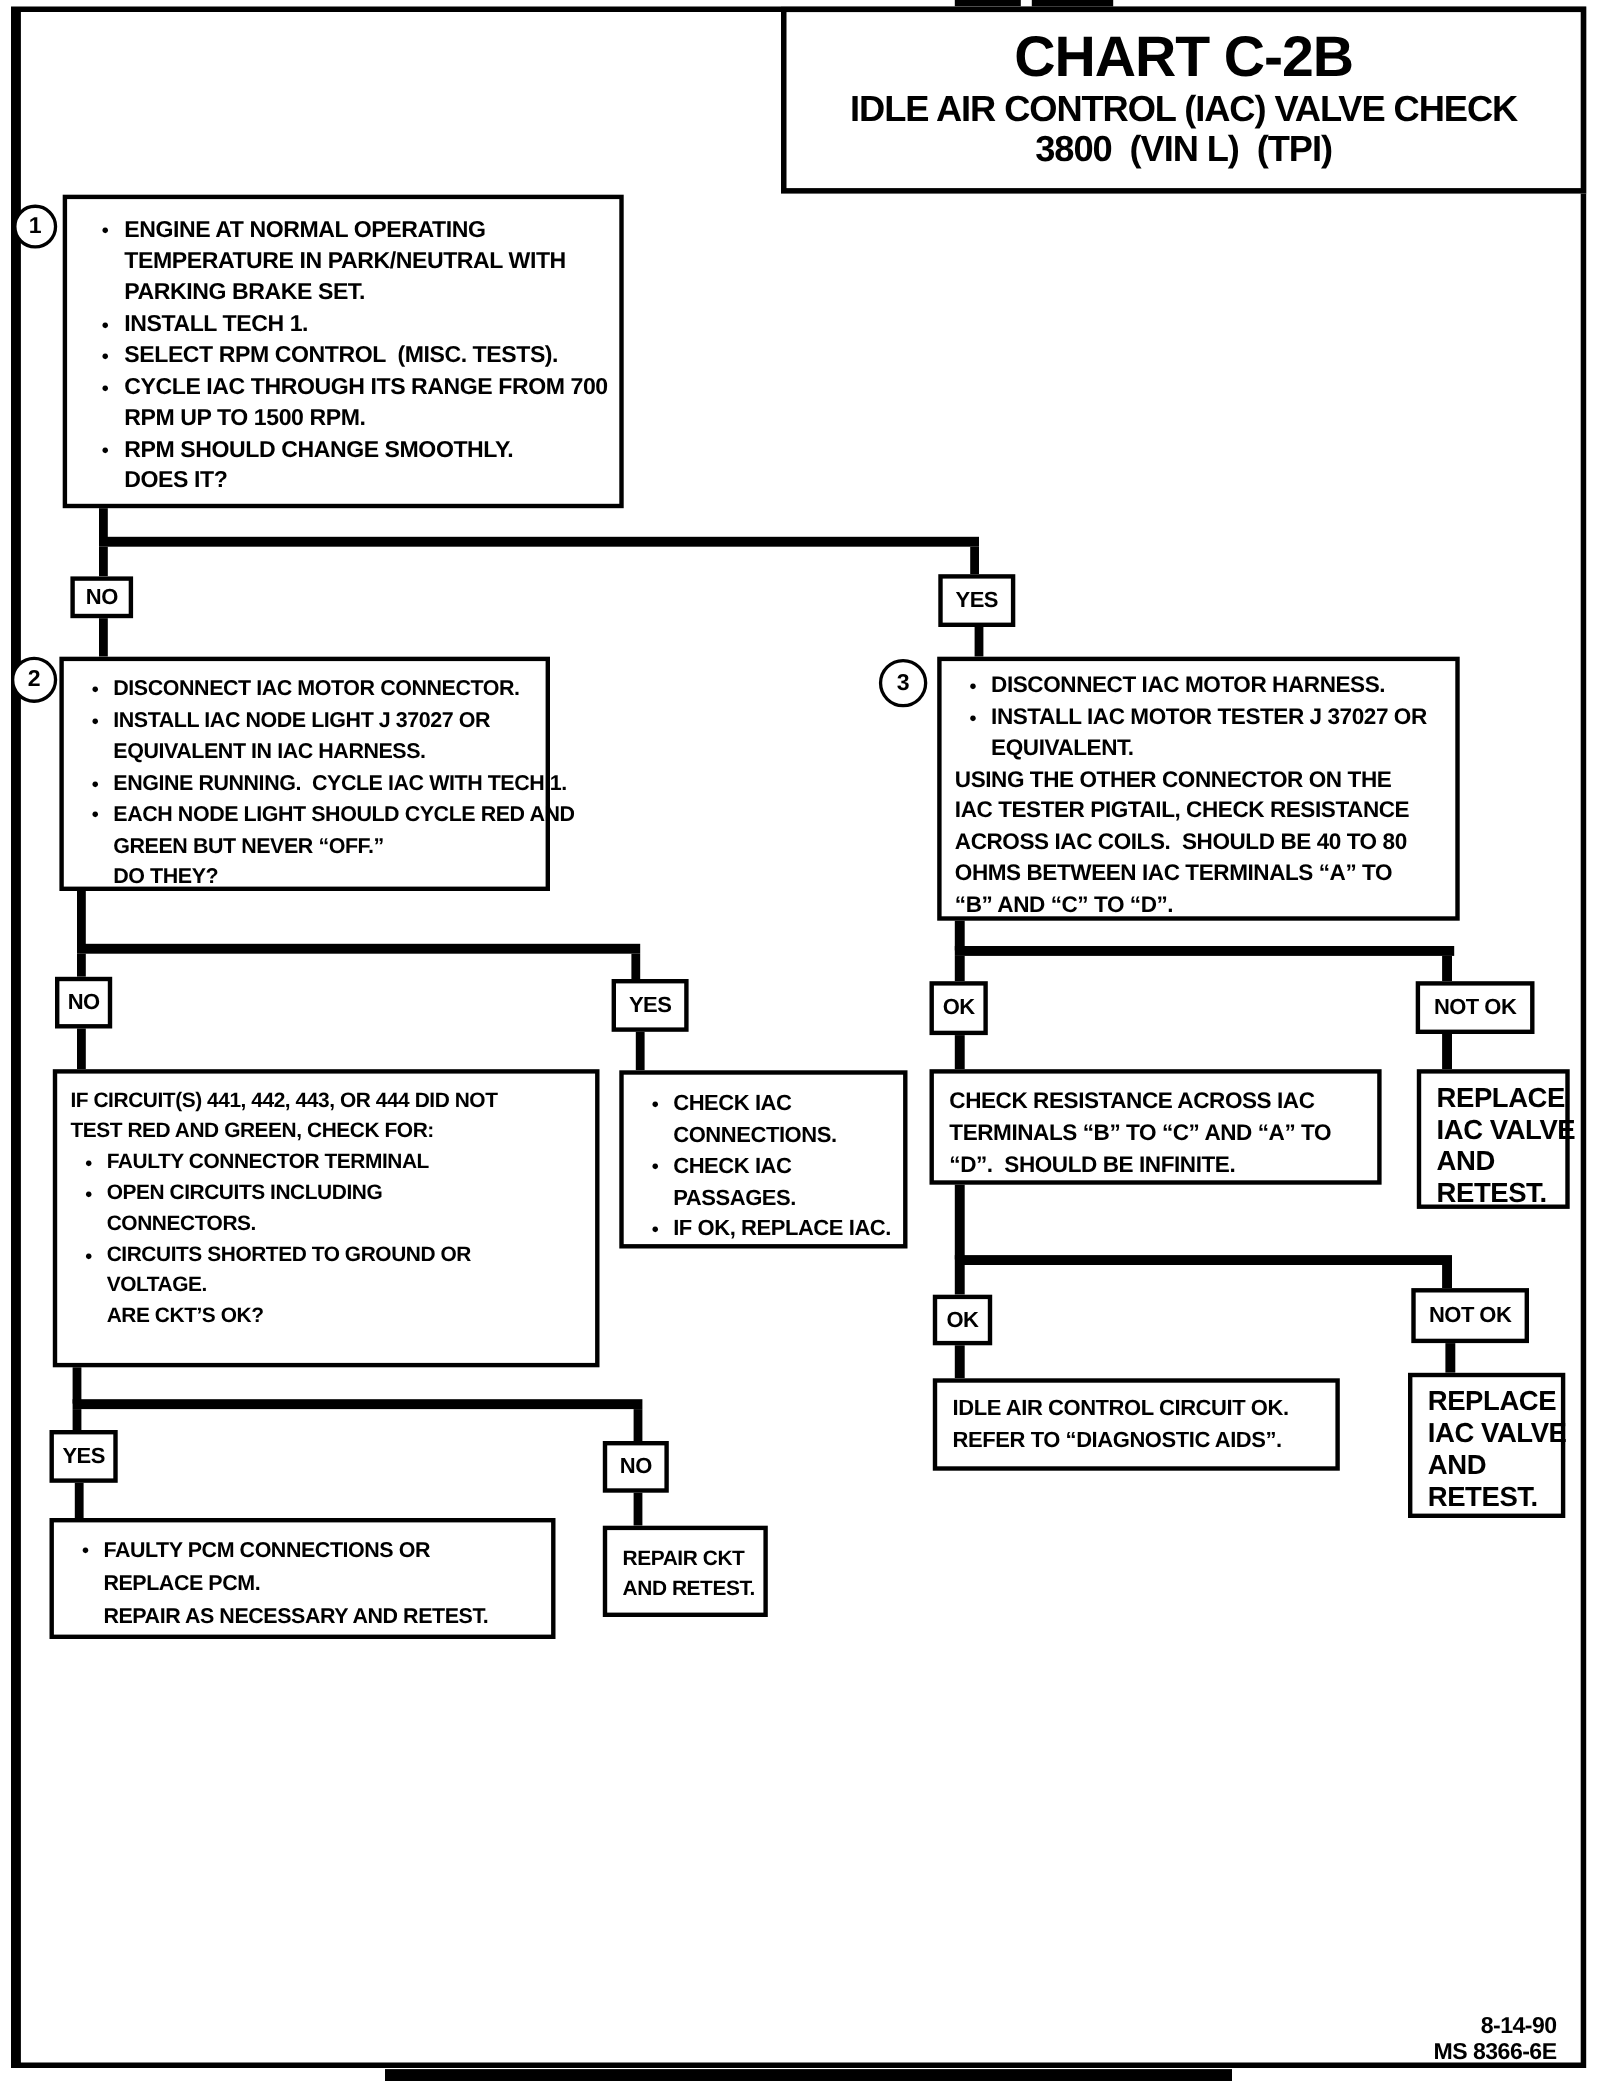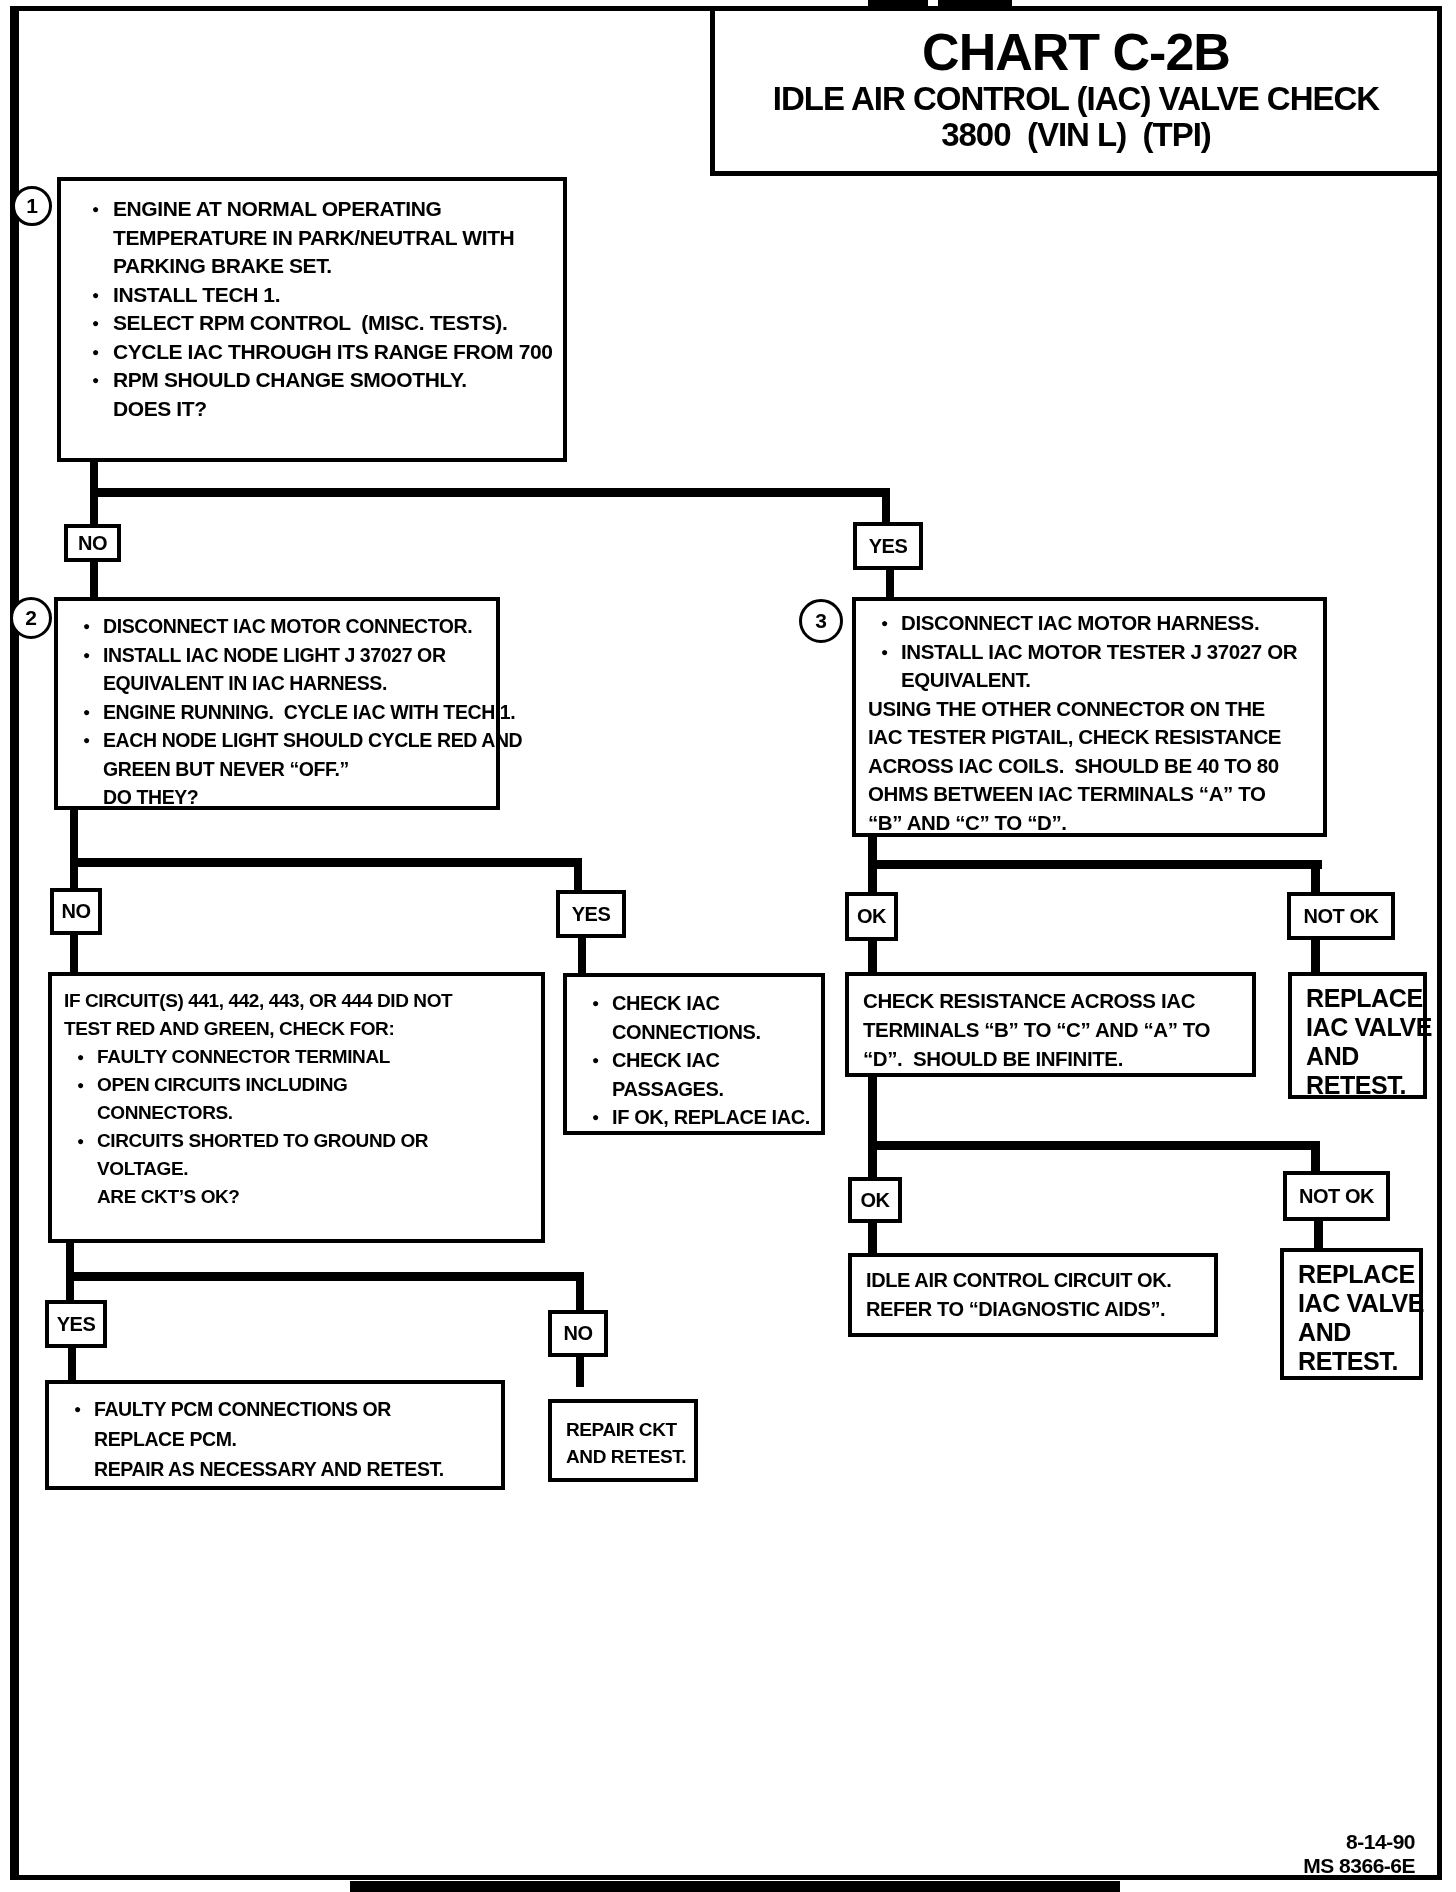--- a/index.html
+++ b/index.html
@@ -24,21 +24,21 @@
   .mark{position:absolute;background:#000;}
   .f1{font-size:21px;line-height:28.5px;padding:14px 8px 4px 16px;}
   .f2{font-size:19.5px;line-height:28.5px;padding:11px 6px 4px 12px;}
   .f3{font-size:20.5px;line-height:28.5px;padding:8px 6px 4px 12px;}
   .f4{font-size:19px;line-height:28px;padding:11px 6px 4px 12px;}
   .f5{font-size:20px;line-height:28.5px;padding:12px 4px 4px 12px;}
   .f6{font-size:20.5px;line-height:29px;padding:10px 6px 4px 14px;}
   .f7{font-size:25px;line-height:29px;padding:8px 4px 4px 14px;}
   .f8{font-size:20px;line-height:29px;padding:9px 6px 4px 14px;}
   .f9{font-size:19.5px;line-height:30px;padding:10px 4px 4px 12px;}
-  .f10{font-size:19px;line-height:27px;padding:13px 4px 4px 14px;margin-top:12px;}
+  .f10{font-size:19px;line-height:27px;padding:13px 4px 4px 14px;}
   .footer{position:absolute;top:1830px;right:41px;text-align:right;font-size:21px;line-height:24px;letter-spacing:-0.5px;}
 </style>
 </head>
 <body>
 
 <div class="page">
 
   <div class="frame"></div>
   <div class="mark" style="left:868px;top:0;width:60px;height:6px;"></div>
   <div class="mark" style="left:938px;top:0;width:74px;height:9px;"></div>
@@ -73,20 +73,24 @@
       </div>
       <div class="row">
         <span class="blt">●</span>
         <span class="txt">SELECT RPM CONTROL  (MISC. TESTS).</span>
       </div>
       <div class="row">
         <span class="blt">●</span>
         <span class="txt">CYCLE IAC THROUGH ITS RANGE FROM 700</span>
       </div>
       <div class="row">
+        <span class="blt"></span>
+        <span class="txt">RPM UP TO 1500 RPM.</span>
+      </div>
+      <div class="row">
         <span class="blt">●</span>
         <span class="txt">RPM SHOULD CHANGE SMOOTHLY.</span>
       </div>
       <div class="row">
         <span class="blt"></span>
         <span class="txt">DOES IT?</span>
       </div>
     </div>
 
   <div class="ln" style="left:90px;top:462px;width:8px;height:30px;"></div>

